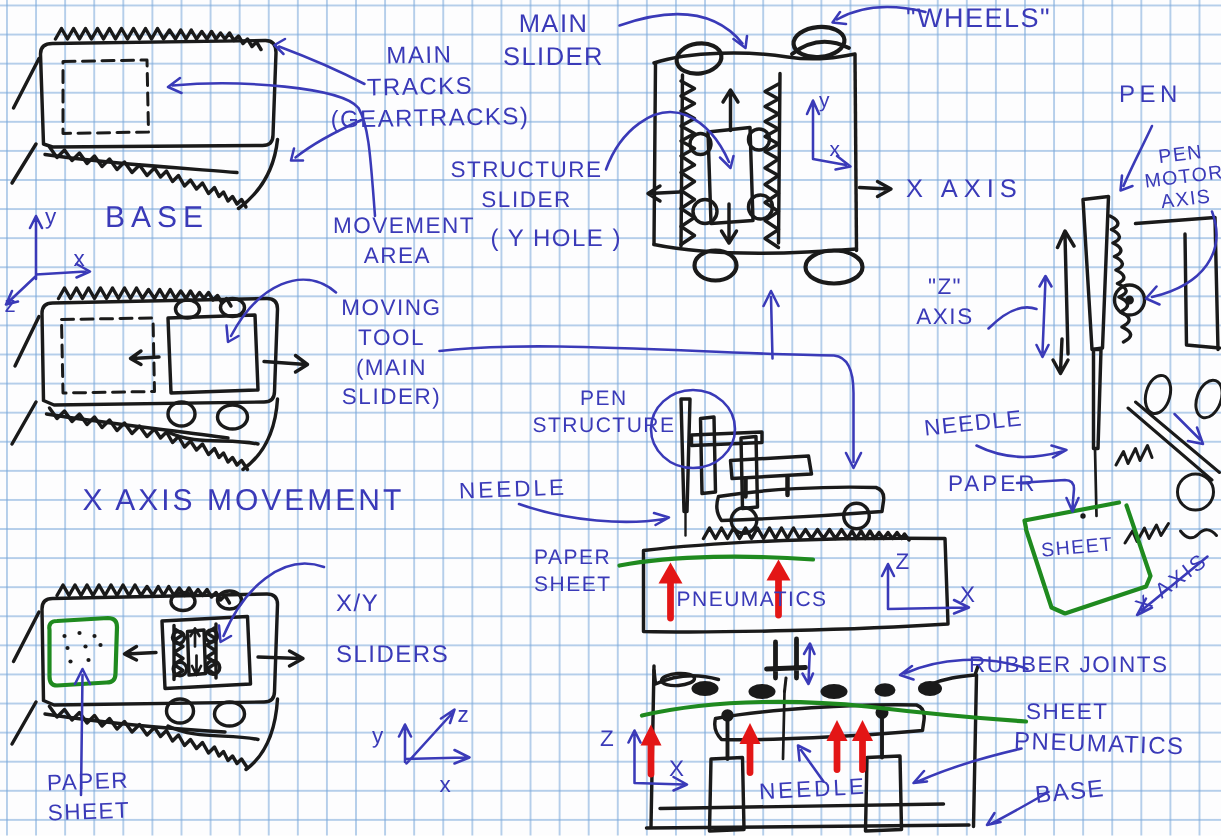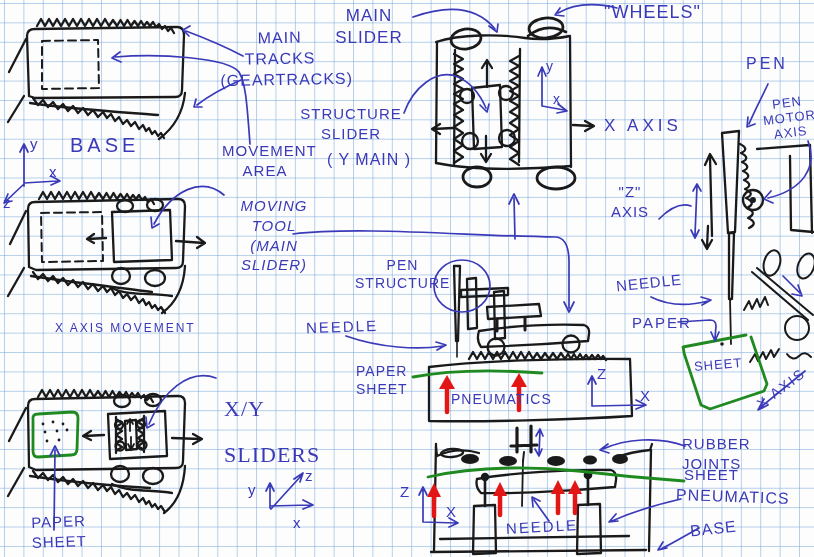--- a/index.html
+++ b/index.html
@@ -256,46 +256,46 @@
 <div class="lbl ctr" style="left:220px;top:27px;width:120px;font-size:16px;transform:rotate(-1deg);">MAIN
 TRACKS
 (GEARTRACKS)</div>
 <div class="lbl" style="left:70px;top:132px;font-size:20px;letter-spacing:4px;">BASE</div>
 <div class="lbl ctr" style="left:222px;top:141px;width:86px;">MOVEMENT
 AREA</div>
 <div class="lbl ctr" style="left:323px;top:5px;width:92px;font-size:17px;">MAIN
 SLIDER</div>
 <div class="lbl ctr" style="left:296px;top:104px;width:110px;">STRUCTURE
 SLIDER</div>
-<div class="lbl" style="left:327px;top:149px;font-size:16px;">( Y MAIN )</div>
+<div class="lbl" style="left:327px;top:149px;font-size:16px;">( Y HOLE )</div>
 <div class="lbl" style="left:604px;top:1px;font-size:18px;">"WHEELS"</div>
 <div class="lbl" style="left:746px;top:53px;font-size:16px;letter-spacing:3px;">PEN</div>
 <div class="lbl ctr" style="left:763px;top:96px;width:52px;font-size:13px;line-height:1.15;transform:rotate(-7deg);">PEN
 MOTOR
 AXIS</div>
 <div class="lbl" style="left:604px;top:115px;font-size:17px;letter-spacing:4px;">X AXIS</div>
 <div class="lbl ctr" style="left:601px;top:182px;width:58px;">"Z"
 AXIS</div>
-<div class="lbl ctr" style="left:228px;top:196px;width:92px;font-style:italic;">MOVING
+<div class="lbl ctr" style="left:215px;top:196px;width:92px;">MOVING
 TOOL
 (MAIN
 SLIDER)</div>
-<div class="lbl" style="left:55px;top:321px;font-size:12px;letter-spacing:2px;">X AXIS MOVEMENT</div>
+<div class="lbl" style="left:55px;top:321px;font-size:20px;letter-spacing:2px;">X AXIS MOVEMENT</div>
 <div class="lbl ctr" style="left:355px;top:256px;width:95px;font-size:14px;">PEN
 STRUCTURE</div>
 <div class="lbl" style="left:306px;top:317px;letter-spacing:2px;transform:rotate(-2deg);">NEEDLE</div>
 <div class="lbl" style="left:356px;top:362px;font-size:14px;">PAPER
 SHEET</div>
 <div class="lbl" style="left:451px;top:390px;font-size:14px;">PNEUMATICS</div>
 <div class="lbl" style="left:506px;top:517px;letter-spacing:2px;transform:rotate(-3deg);">NEEDLE</div>
-<div class="lbl" style="left:682px;top:434px;">RUBBER JOINTS</div>
+<div class="lbl" style="left:646px;top:434px;">RUBBER JOINTS</div>
 <div class="lbl" style="left:684px;top:465px;">SHEET</div>
 <div class="lbl" style="left:676px;top:486px;font-size:16px;transform:rotate(2deg);">PNEUMATICS</div>
 <div class="lbl" style="left:690px;top:518px;font-size:16px;transform:rotate(-6deg);">BASE</div>
-<div class="lbl" style="left:224px;top:386px;font-size:22px;line-height:2.1;font-family:Liberation Serif, serif;">X/Y
+<div class="lbl" style="left:224px;top:386px;font-size:16px;line-height:2.1;">X/Y
 SLIDERS</div>
 <div class="lbl ctr" style="left:20px;top:512px;width:78px;transform:rotate(-2deg);">PAPER
 SHEET</div>
 <div class="lbl" style="left:694px;top:356px;font-size:13px;transform:rotate(-5deg);">SHEET</div>
 <div class="lbl" style="left:616px;top:273px;transform:rotate(-6deg);">NEEDLE</div>
 <div class="lbl" style="left:632px;top:313px;letter-spacing:2px;">PAPER</div>
 <div class="lbl" style="left:753px;top:398px;font-size:14px;letter-spacing:2px;transform:rotate(-37deg);transform-origin:left top;">X AXIS</div>
 
 </div>
 

